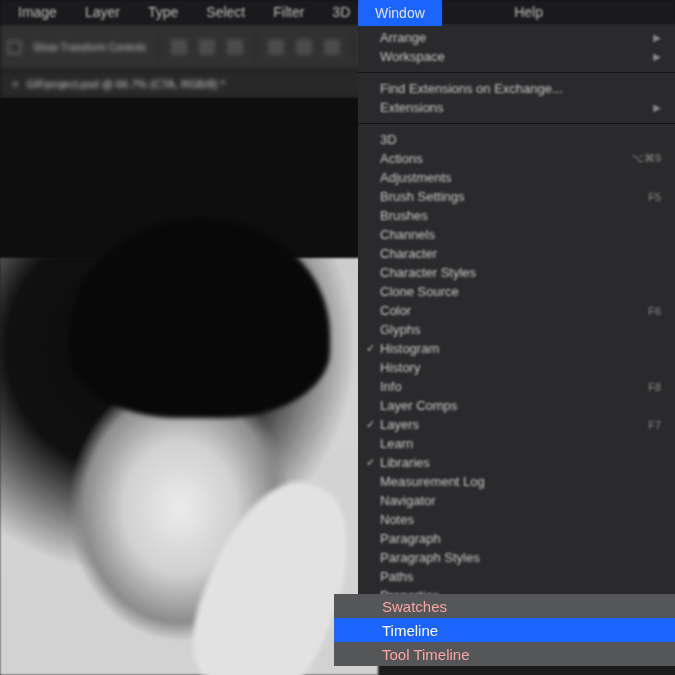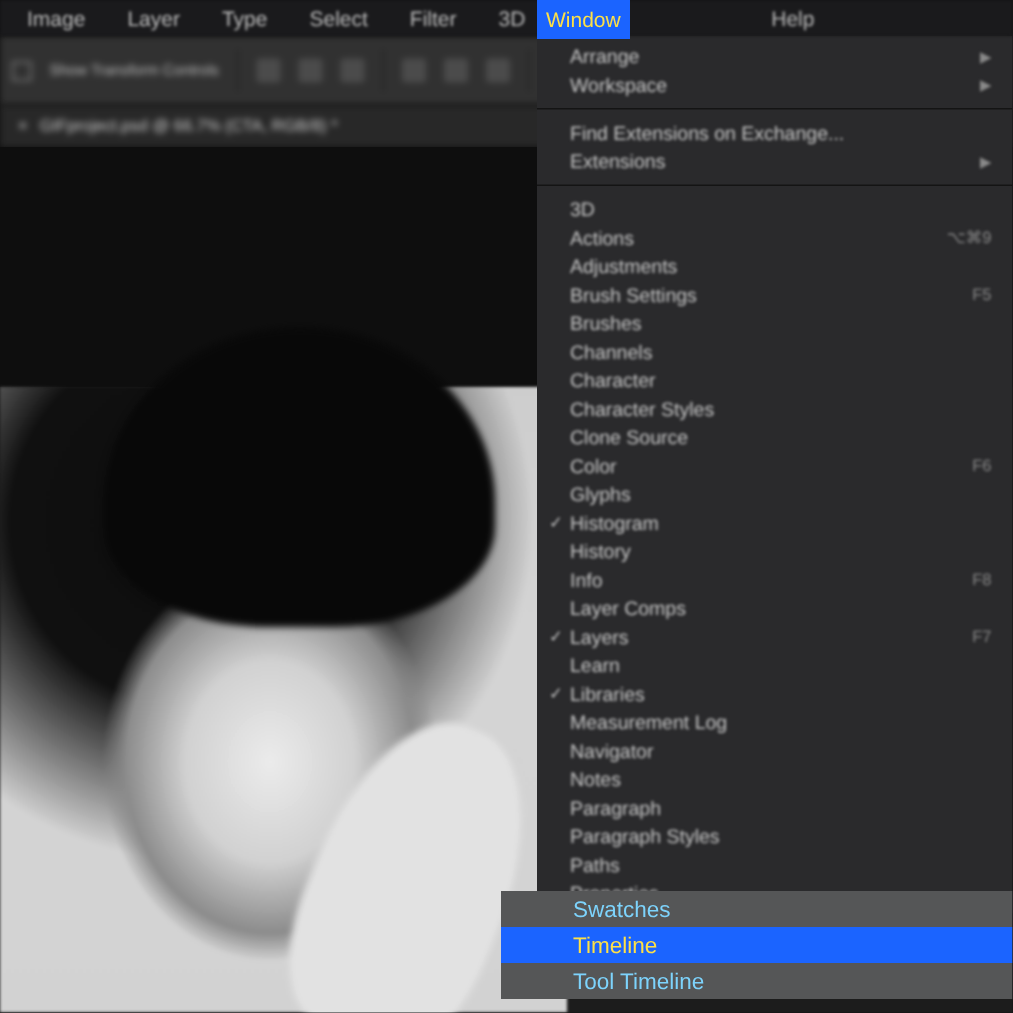--- a/index.html
+++ b/index.html
@@ -3,21 +3,21 @@
 <meta charset="utf-8">
 <style>
   * { margin:0; padding:0; box-sizing:border-box; font-family: -apple-system, "Helvetica Neue", Arial, sans-serif; }
   body { width:675px; height:675px; background:#111; overflow:hidden; position:relative; }
 
   
   .menubar { display:flex; align-items:center; height:24px; padding:0 4px; background:#1a1a1c; color:#bdbdbd; font-size:14px; position:relative; z-index:5; filter:blur(1px); }
   .menu-it { padding:0 14px; height:24px; display:flex; align-items:center; cursor:default; } 
 
   
-  .menu-window-sharp { position:absolute; top:0; height:26px; display:flex; align-items:center; padding:0 6px; background:#1b64ff; color:#fde047; font-size:14px; z-index:6; left:358px; }
+  .menu-window-sharp { position:absolute; top:0; height:26px; display:flex; align-items:center; padding:0 17px; background:#1b64ff; color:#e5e5e5; font-size:14px; z-index:6; left:358px; }
 
   
   .opts { height:46px; background:#313131; display:flex; align-items:center; padding:0 8px; gap:12px; filter:blur(2px); }
   .chk { width:13px; height:13px; border:1px solid #888; display:inline-block; }
   .opt-lbl { color:#bdbdbd; font-size:10px; }
   .mini-icn { width:16px; height:16px; background:#4b4b4b; border-radius:2px; }
   .vsep { width:1px; height:28px; background:#222; }
 
   
   .tabstrip { height:28px; background:#282828; display:flex; align-items:center; filter:blur(2px); }
@@ -43,22 +43,22 @@
   .dd-section { padding:4px 0; }
   .dd-sep { height:1px; background:#141414; margin:2px 0; }
   .dd-row { display:flex; align-items:center; height:19px; padding:0 14px 0 22px; position:relative; filter:blur(1.2px); }
   .dd-row .lbl { flex:1; }
   .dd-row .cue { color:#8a8a8a; font-size:11px; }
   .dd-row .chev { color:#8a8a8a; font-size:10px; position:absolute; right:14px; }
   .dd-row .tick { position:absolute; left:8px; font-size:11px; color:#c8c8c8; }
 
   
   .focus-strip { position:absolute; left:334px; right:0; top:594px; z-index:7; font-size:15px; background:#555657; }
-  .focus-row { display:flex; align-items:center; height:24px; padding:0 16px 0 48px; color:#7dd3fc; }
-  .focus-row.hl { background:#1b64ff; color:#fde047; }
+  .focus-row { display:flex; align-items:center; height:24px; padding:0 16px 0 48px; color:#fca5a5; }
+  .focus-row.hl { background:#1b64ff; color:#ffffff; }
 </style>
 </head>
 <body>
 
 <div class="menubar">
   <div class="menu-it">Image</div>
   <div class="menu-it">Layer</div>
   <div class="menu-it">Type</div>
   <div class="menu-it">Select</div>
   <div class="menu-it">Filter</div>

